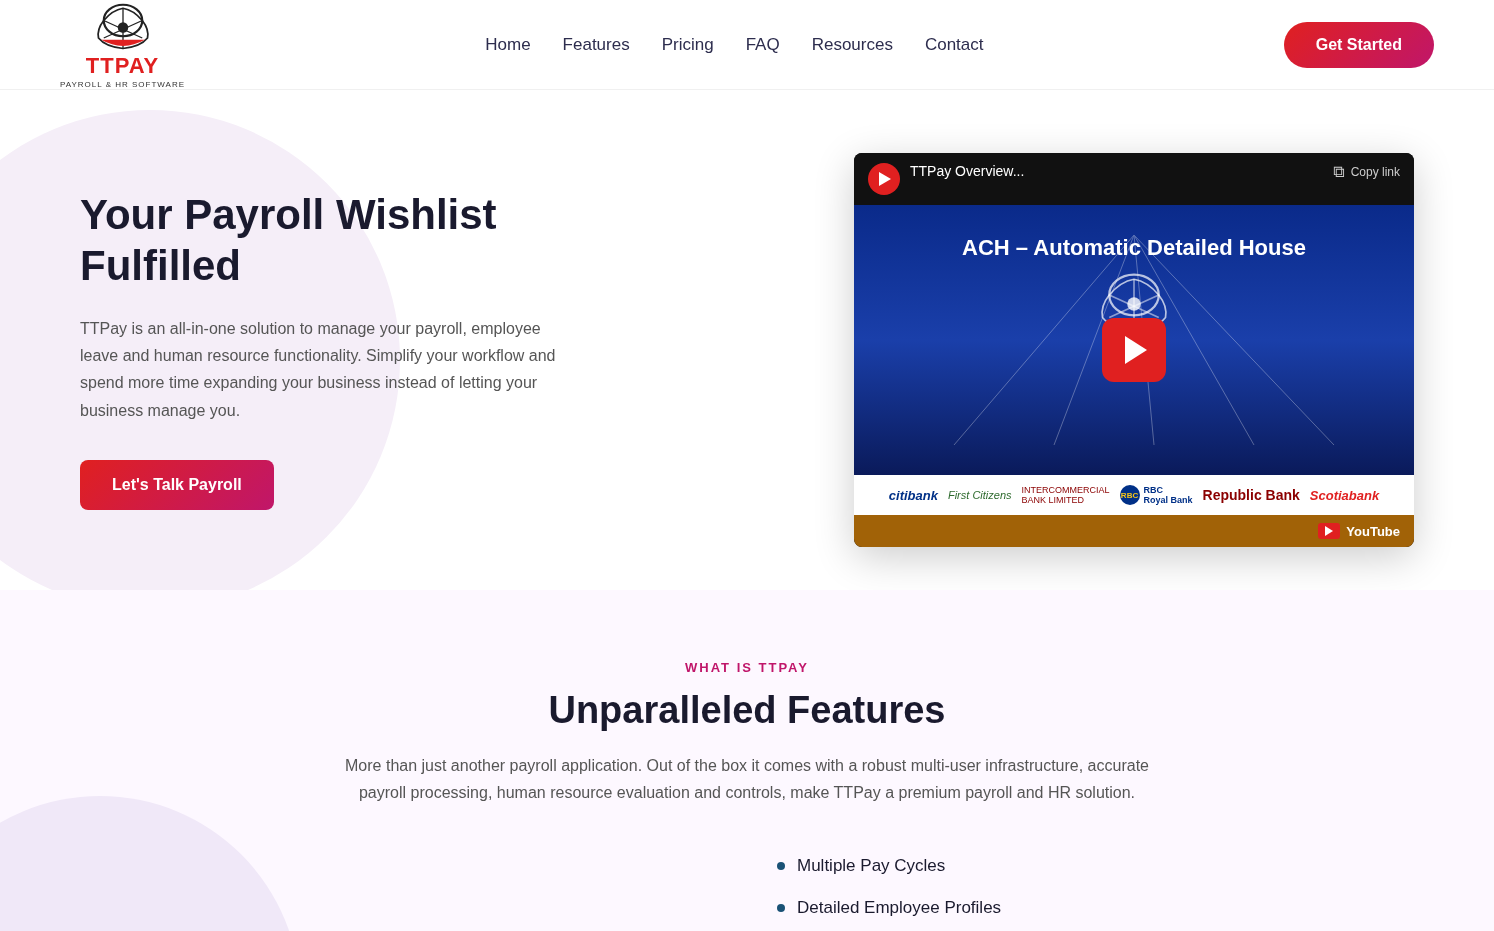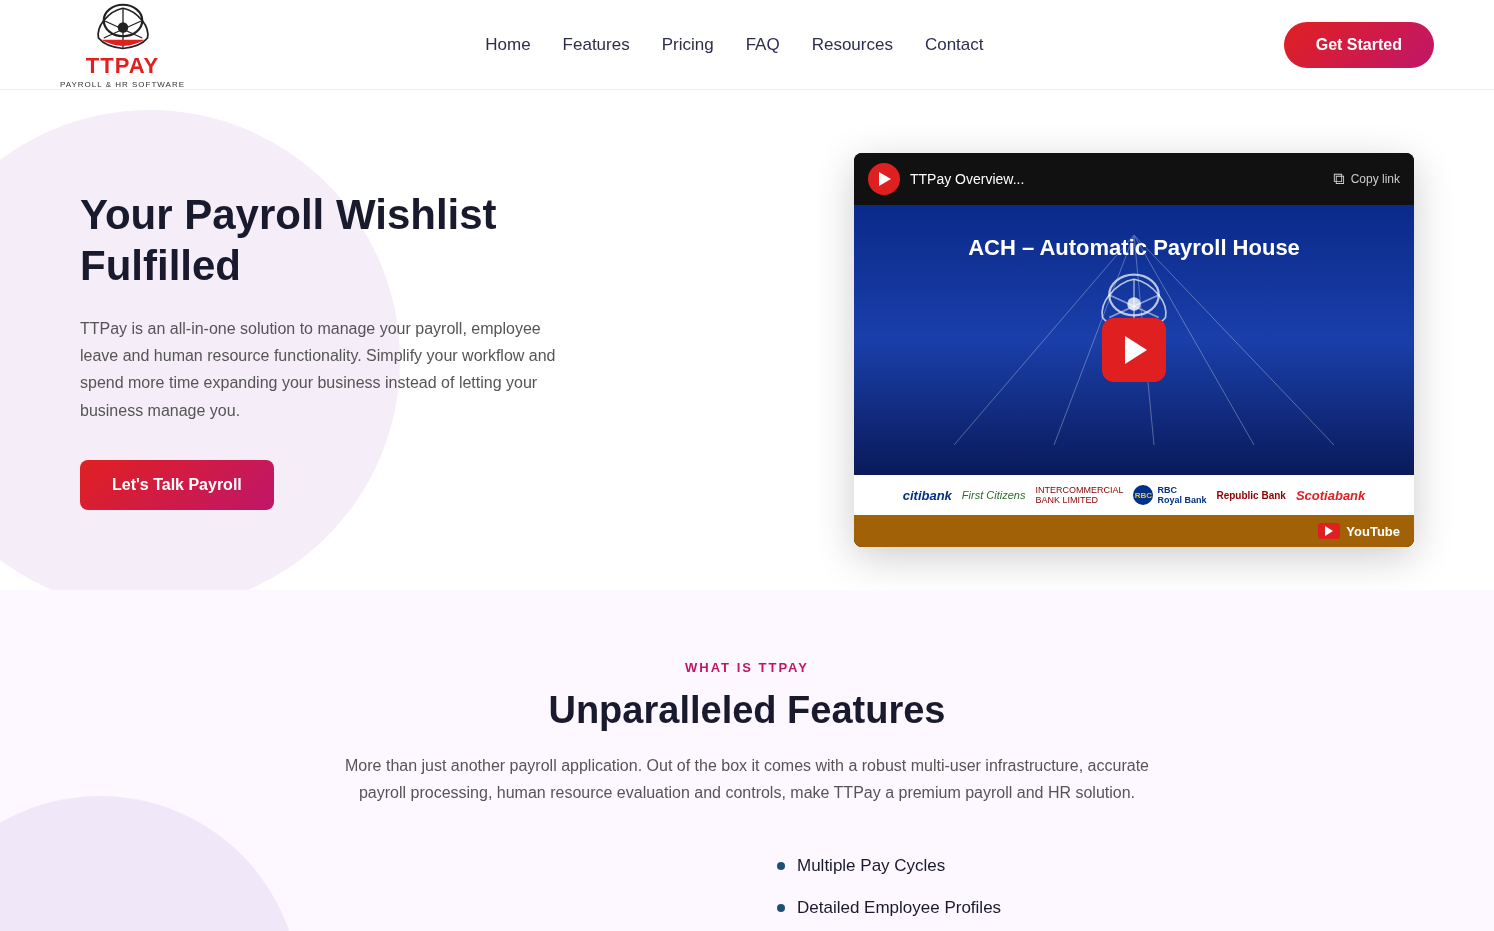--- a/index.html
+++ b/index.html
@@ -124,21 +124,21 @@
       width: 560px;
       background: #000;
       border-radius: 8px;
       overflow: hidden;
       box-shadow: 0 10px 40px rgba(0,0,0,0.2);
     }
     .video-top-bar {
       background: #111;
       padding: 10px 14px;
       display: flex;
-      align-items: center;
+      align-items: flex-start;
       gap: 10px;
     }
     .yt-logo-small {
       width: 32px;
       height: 32px;
       background: #e02020;
       border-radius: 50%;
       display: flex;
       align-items: center;
       justify-content: center;
@@ -385,21 +385,21 @@
     <div class="video-container">
       <div class="video-top-bar">
         <div class="yt-logo-small"></div>
         <span class="video-title-text">TTPay Overview...</span>
         <div class="copy-link-area">
           <span class="copy-icon">⧉</span>
           <span>Copy link</span>
         </div>
       </div>
       <div class="video-main">
-        <div class="video-ach-title">ACH – Automatic Payroll House</div>
+        <div class="video-ach-title">ACH – Automatic Detailed House</div>
 
         <div class="video-logo-center">
           <svg width="90" height="68" viewBox="0 0 80 60">
             <ellipse cx="40" cy="22" rx="22" ry="18" fill="none" stroke="rgba(255,255,255,0.7)" stroke-width="2"></ellipse>
             <path d="M18 22 Q28 10 40 8 Q52 10 62 22 Q70 32 68 42 Q60 52 40 54 Q20 52 12 42 Q10 32 18 22Z" fill="none" stroke="rgba(255,255,255,0.7)" stroke-width="1.5"></path>
             <line x1="40" y1="8" x2="40" y2="54" stroke="rgba(255,255,255,0.5)" stroke-width="1.5"></line>
             <line x1="18" y1="22" x2="62" y2="42" stroke="rgba(255,255,255,0.5)" stroke-width="1.5"></line>
             <line x1="62" y1="22" x2="18" y2="42" stroke="rgba(255,255,255,0.5)" stroke-width="1.5"></line>
             <circle cx="40" cy="30" r="6" fill="rgba(255,255,255,0.8)"></circle>
             <path d="M15 44 Q40 58 65 44" fill="#e02020" stroke="none"></path>
@@ -419,21 +419,21 @@
       <div class="video-banks-bar">
         <span class="bank-citibank">citibank</span>
         <span class="bank-first" style="font-size:11px;color:#2d6a2d;font-style:italic;">First Citizens</span>
         <span class="bank-inter" style="font-size:9px;color:#8B0000;">INTERCOMMERCIAL<br>BANK LIMITED</span>
         <div style="display:flex;align-items:center;gap:4px;">
           <div style="width:20px;height:20px;background:#003087;border-radius:50%;display:flex;align-items:center;justify-content:center;">
             <span style="color:#f5c518;font-size:8px;font-weight:900;">RBC</span>
           </div>
           <span style="font-size:9px;color:#003087;font-weight:700;">RBC<br>Royal Bank</span>
         </div>
-        <span style="font-size:10px;color:#8B0000;font-weight:600;">Republic Bank</span>
+        <span style="font-size:14px;color:#8B0000;font-weight:600;">Republic Bank</span>
         <span class="bank-scotia" style="color:#e02020;font-size:13px;font-weight:800;font-style:italic;">Scotiabank</span>
       </div>
       <div class="video-yt-footer">
         <div class="yt-badge">
           <div class="yt-icon"></div>
           <span>YouTube</span>
         </div>
       </div>
     </div>
   </div>

